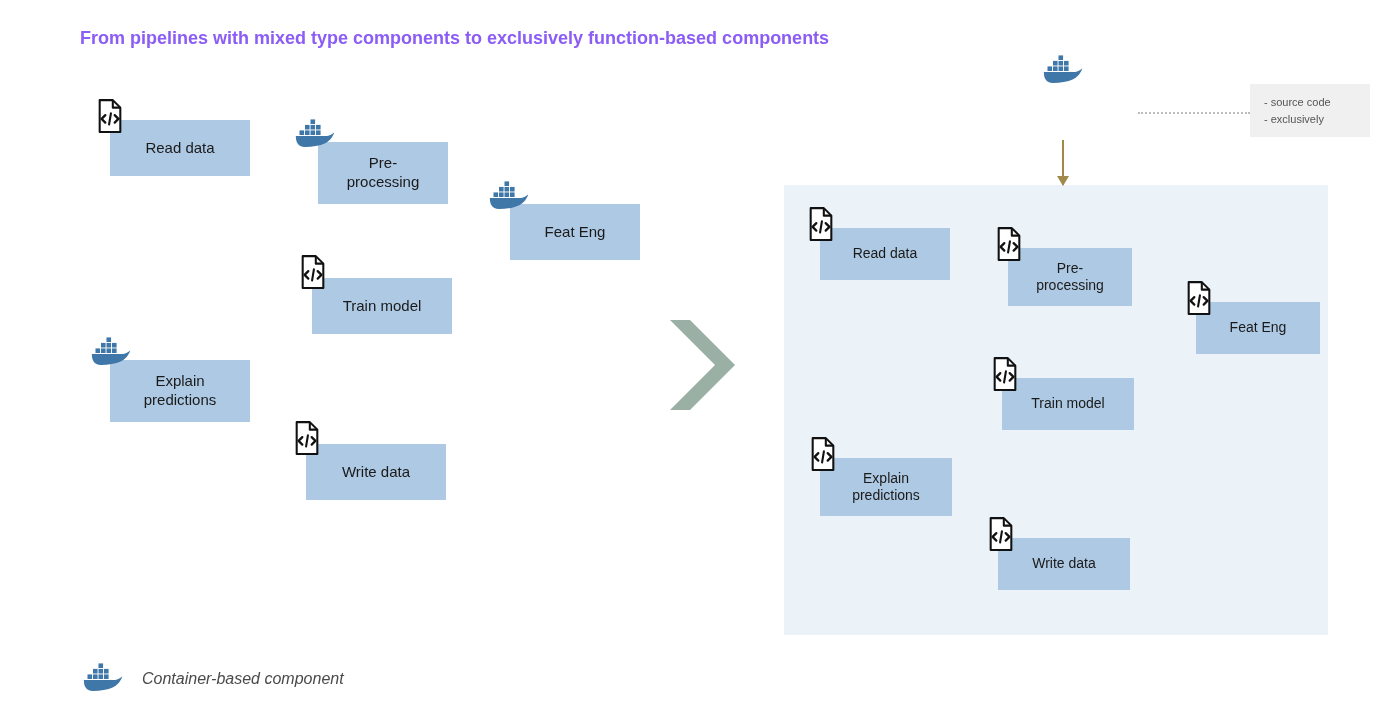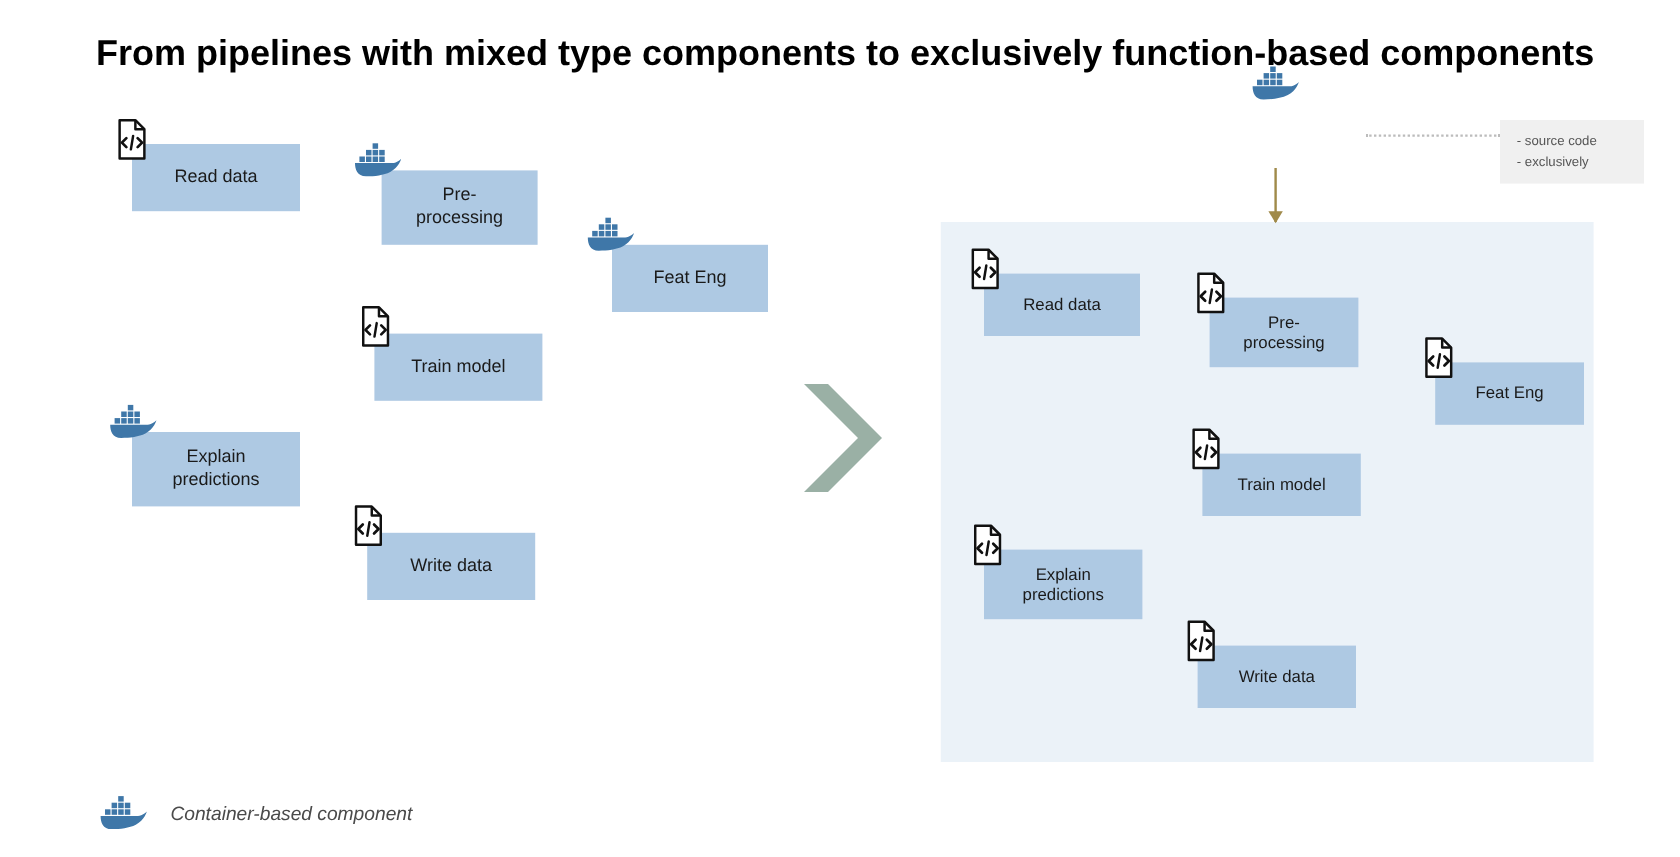--- a/index.html
+++ b/index.html
@@ -8,23 +8,23 @@
     background: #fff;
     width: 1400px;
     height: 714px;
     position: relative;
     overflow: hidden;
   }
   .title {
     position: absolute;
     left: 80px;
     top: 28px;
-    font-size: 30px;
+    font-size: 18px;
     font-weight: 700;
-    color: #000000;
+    color: #8b5cf6;
     font-family: "Segoe UI", "Helvetica Neue", sans-serif;
   }
   .canvas {
     position: absolute;
     inset: 0;
   }
   .box {
     position: absolute;
     background: #aec9e3;
     color: #1a1a1a;
@@ -214,21 +214,21 @@
   <div class="right-panel"></div>
 
   <span class="icon-docker" style="left:1042px; top:54px;">
     <svg viewBox="0 0 48 34" width="44" height="34">
         <use href="#docker-whale"></use>
       </svg>
   </span>
 
   <div class="base-image-arrow"></div>
   <div class="dotted-connector" style="left:1138px; top:112px; width:112px;"></div>
-  <div class="info-tag" style="left:1250px; top:100px;">
+  <div class="info-tag" style="left:1250px; top:84px;">
     <div>- source code</div>
     <div>- exclusively</div>
   </div>
 
   <div class="box small" style="left:820px; top:228px; width:130px; height:52px;">
     <span>Read data</span>
   </div>
   <span class="icon-code-file" style="left:806px; top:206px;">
     <svg viewBox="0 0 32 40" width="30" height="38">
         <use href="#code-file"></use>

